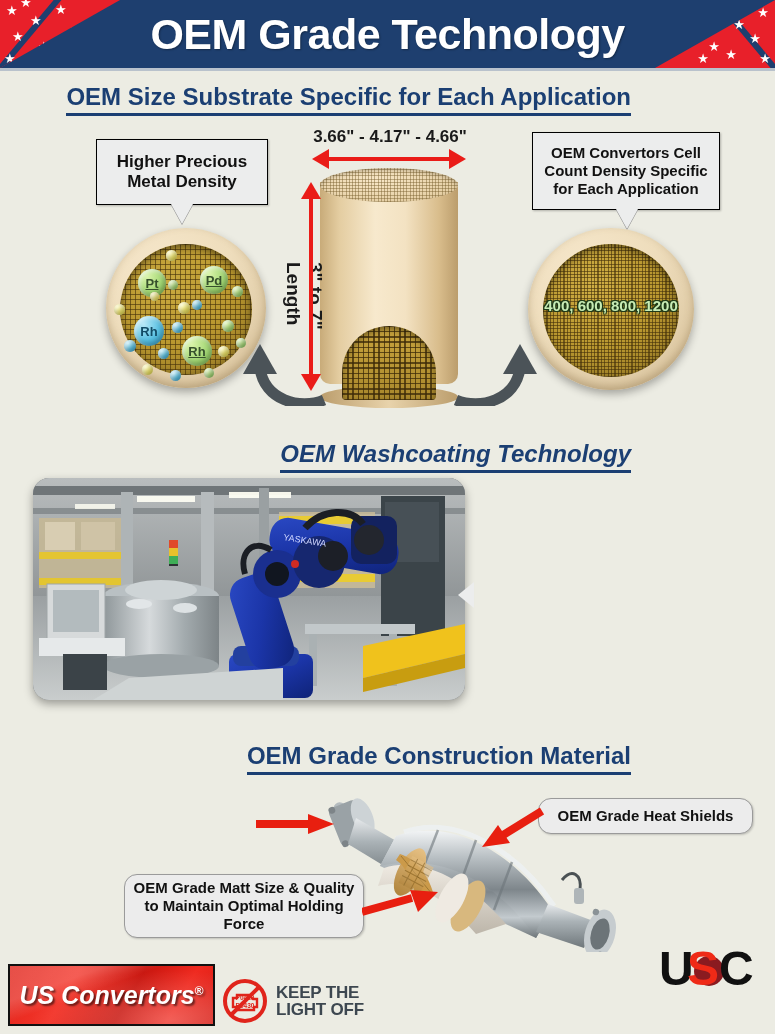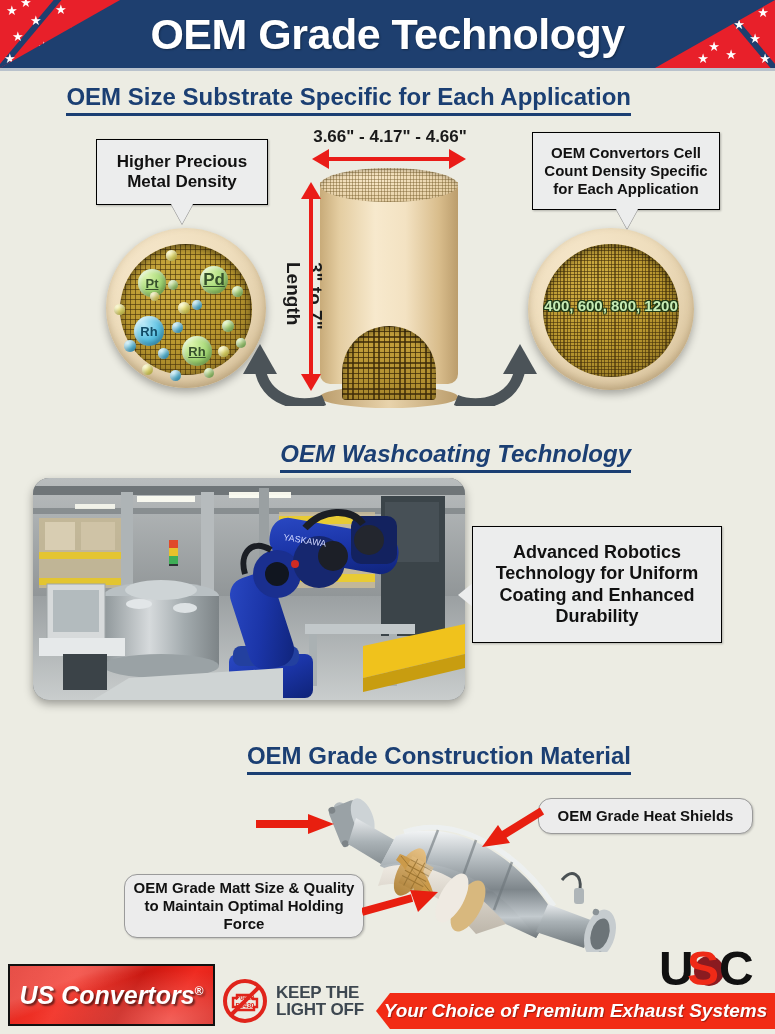--- a/index.html
+++ b/index.html
@@ -183,21 +183,21 @@
   <div class="callout" style="left:532px;top:132px;width:188px;height:78px;font-size:15px;padding:0 7px;">
     <span>OEM Convertors Cell Count Density Specific for Each Application</span>
   </div>
   <div class="tail-down" style="left:616px;top:209px;"></div>
 
   <div class="disc" style="left:106px;top:228px;width:160px;height:160px;">
     <div class="inner"></div>
     <div class="pellet green" style="left:32px;top:41px;width:28px;height:28px;font-size:13px;">
         <span>Pt</span>
       </div>
-    <div class="pellet green" style="left:94px;top:38px;width:28px;height:28px;font-size:17px;">
+    <div class="pellet green" style="left:94px;top:38px;width:28px;height:28px;font-size:13px;">
         <span>Pd</span>
       </div>
     <div class="pellet blue" style="left:28px;top:88px;width:30px;height:30px;font-size:13px;">
         <span>Rh</span>
       </div>
     <div class="pellet green" style="left:76px;top:108px;width:30px;height:30px;font-size:13px;">
         <span>Rh</span>
       </div>
     <div class="pellet yellow" style="left:60px;top:22px;width:11px;height:11px;"></div>
     <div class="pellet green" style="left:62px;top:52px;width:10px;height:10px;"></div>
@@ -342,23 +342,20 @@
       <rect x="136" y="62" width="9" height="26" fill="#2c3134"></rect>
       <rect x="136" y="62" width="9" height="8" fill="#e04a2a"></rect>
       <rect x="136" y="70" width="9" height="8" fill="#e8c12c"></rect>
       <rect x="136" y="78" width="9" height="8" fill="#3fae57"></rect>
 
       <polygon points="96,200 250,190 250,222 60,222" fill="#cfd4d4"></polygon>
     </svg>
   </div>
 
   <div class="tail-left" style="left:458px;top:582px;"></div>
-  <div class="callout" style="left:472px;top:526px;width:250px;height:117px;font-size:18px;padding:0 8px;">
-    <span>Advanced Robotics Technology for Uniform Coating and Enhanced Durability</span>
-  </div>
 
   <div class="sec-title" style="top:742px;">
     <span>OEM Grade Construction Material</span>
   </div>
 
   <div class="conv">
     <svg width="340" height="170" viewBox="0 0 340 170">
       <defs>
         <linearGradient id="shell" x1="0" y1="0" x2="0" y2="1">
           <stop offset="0" stop-color="#f2f4f5"></stop>
@@ -470,17 +467,14 @@
 
   <div class="usclogo">
     <svg width="110" height="48" viewBox="0 0 110 48">
       <text x="2" y="40" font-family="Liberation Sans, sans-serif" font-size="48" font-weight="bold" fill="#111111">U</text>
       <circle cx="52" cy="26" r="15" fill="#8a1b20"></circle>
       <text x="30" y="40" font-family="Liberation Sans, sans-serif" font-size="48" font-weight="bold" fill="#ef2a17">S</text>
       <text x="62" y="40" font-family="Liberation Sans, sans-serif" font-size="48" font-weight="bold" fill="#111111">C</text>
     </svg>
   </div>
 
-  <div class="slogan">
-    <span class="txt">Your Choice of Premium Exhaust Systems</span>
-  </div>
 
 </div>
 
 </body></html>

